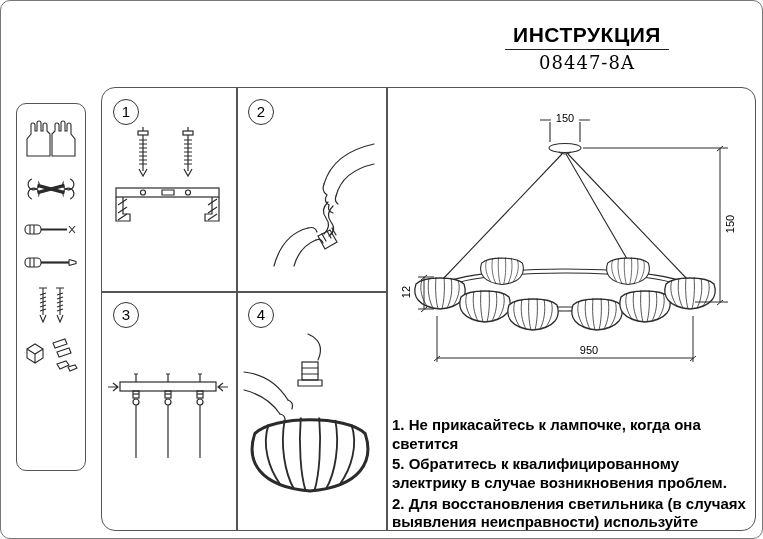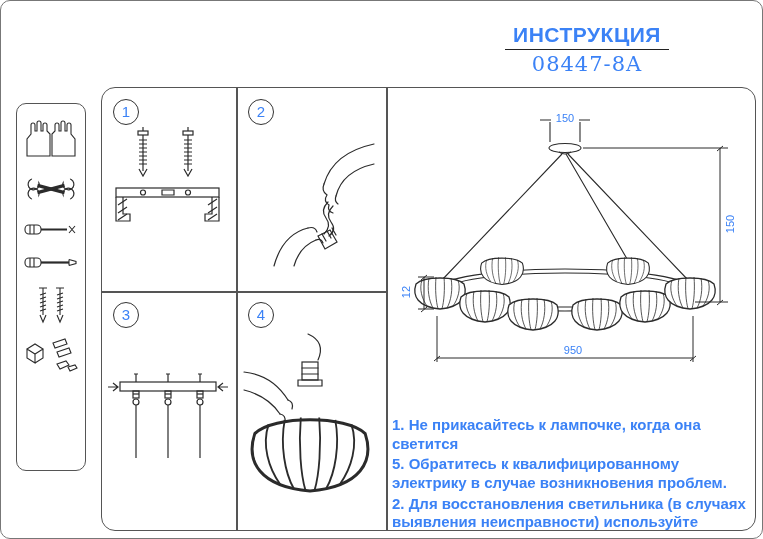--- a/index.html
+++ b/index.html
@@ -1,43 +1,43 @@
 <!DOCTYPE html>
 <html><head>
 <meta charset="utf-8">
 <style>
   html,body{margin:0;padding:0;background:#fff;}
-  .page{position:relative;width:763px;height:539px;background:#fff;color:#3b82f6;
+  .page{position:relative;width:763px;height:539px;background:#fff;color:#000000;
         font-family:"Liberation Sans",sans-serif;border:1.5px solid #777;border-radius:10px;
         box-sizing:border-box;overflow:hidden;}
   .header{position:absolute;left:478px;top:22px;width:216px;text-align:center;}
   .title{display:inline-block;font-size:21px;font-weight:700;letter-spacing:.5px;
          border-bottom:1.6px solid #222;padding:0 8px 2px;}
-  .model{font-family:"DejaVu Serif","Liberation Serif",serif;font-size:21px;margin-top:2px;letter-spacing:1px;}
+  .model{font-family:"DejaVu Serif","Liberation Serif",serif;font-size:18px;margin-top:2px;letter-spacing:1px;}
   .toolbox{position:absolute;left:15px;top:102px;width:70px;height:368px;border:1.5px solid #555;
            border-radius:10px;box-sizing:border-box;display:flex;flex-direction:column;
            align-items:center;gap:13px;padding-top:14px;}
   .panel{position:absolute;left:100px;top:86px;width:655px;height:444px;border:1.5px solid #555;
          border-radius:14px;box-sizing:border-box;}
   .divider{position:absolute;background:#555;}
   .v1{left:134px;top:0;width:1.5px;height:100%;}
   .v2{left:284px;top:0;width:1.5px;height:100%;}
   .h1{left:0;top:203px;width:285px;height:1.5px;}
   .badge{position:absolute;width:24px;height:24px;border:1.5px solid #333;border-radius:50%;
          text-align:center;line-height:23px;font-size:15px;}
   .b1{left:11px;top:11px}.b2{left:146px;top:11px}.b3{left:11px;top:214px}.b4{left:146px;top:214px}
   .ill{position:absolute;}
   .ill1{left:8px;top:38px}.ill2{left:146px;top:50px}.ill3{left:4px;top:278px}.ill4{left:140px;top:240px}
   .chand{position:absolute;left:288px;top:6px;}
   .dim{position:absolute;font-size:11px;text-align:center;white-space:nowrap;}
   .rot{transform:rotate(-90deg);}
   .d-top{left:448px;top:24px;width:30px;}
   .d-right{left:613px;top:130px;width:30px;}
   .d-left{left:292px;top:198px;width:24px;}
-  .d-bottom{left:451px;top:256px;width:40px;text-align:center;}
+  .d-bottom{left:467px;top:256px;width:40px;text-align:center;}
   .notes{position:absolute;left:290px;top:328px;width:358px;font-size:15px;font-weight:700;line-height:1.26;}
   .notes p{margin:0 0 1.5px;}
 </style>
 </head>
 <body>
 
 <svg width="0" height="0" style="position:absolute" aria-hidden="true">
   <defs>
     <g id="shade">
       <path d="M-24 -8 C -28 4 -22 15 0 17 C 22 15 28 4 24 -8 C 16 -16 -16 -16 -24 -8 Z" fill="#fff" stroke="#2b2b2b" stroke-width="1.3"></path>

